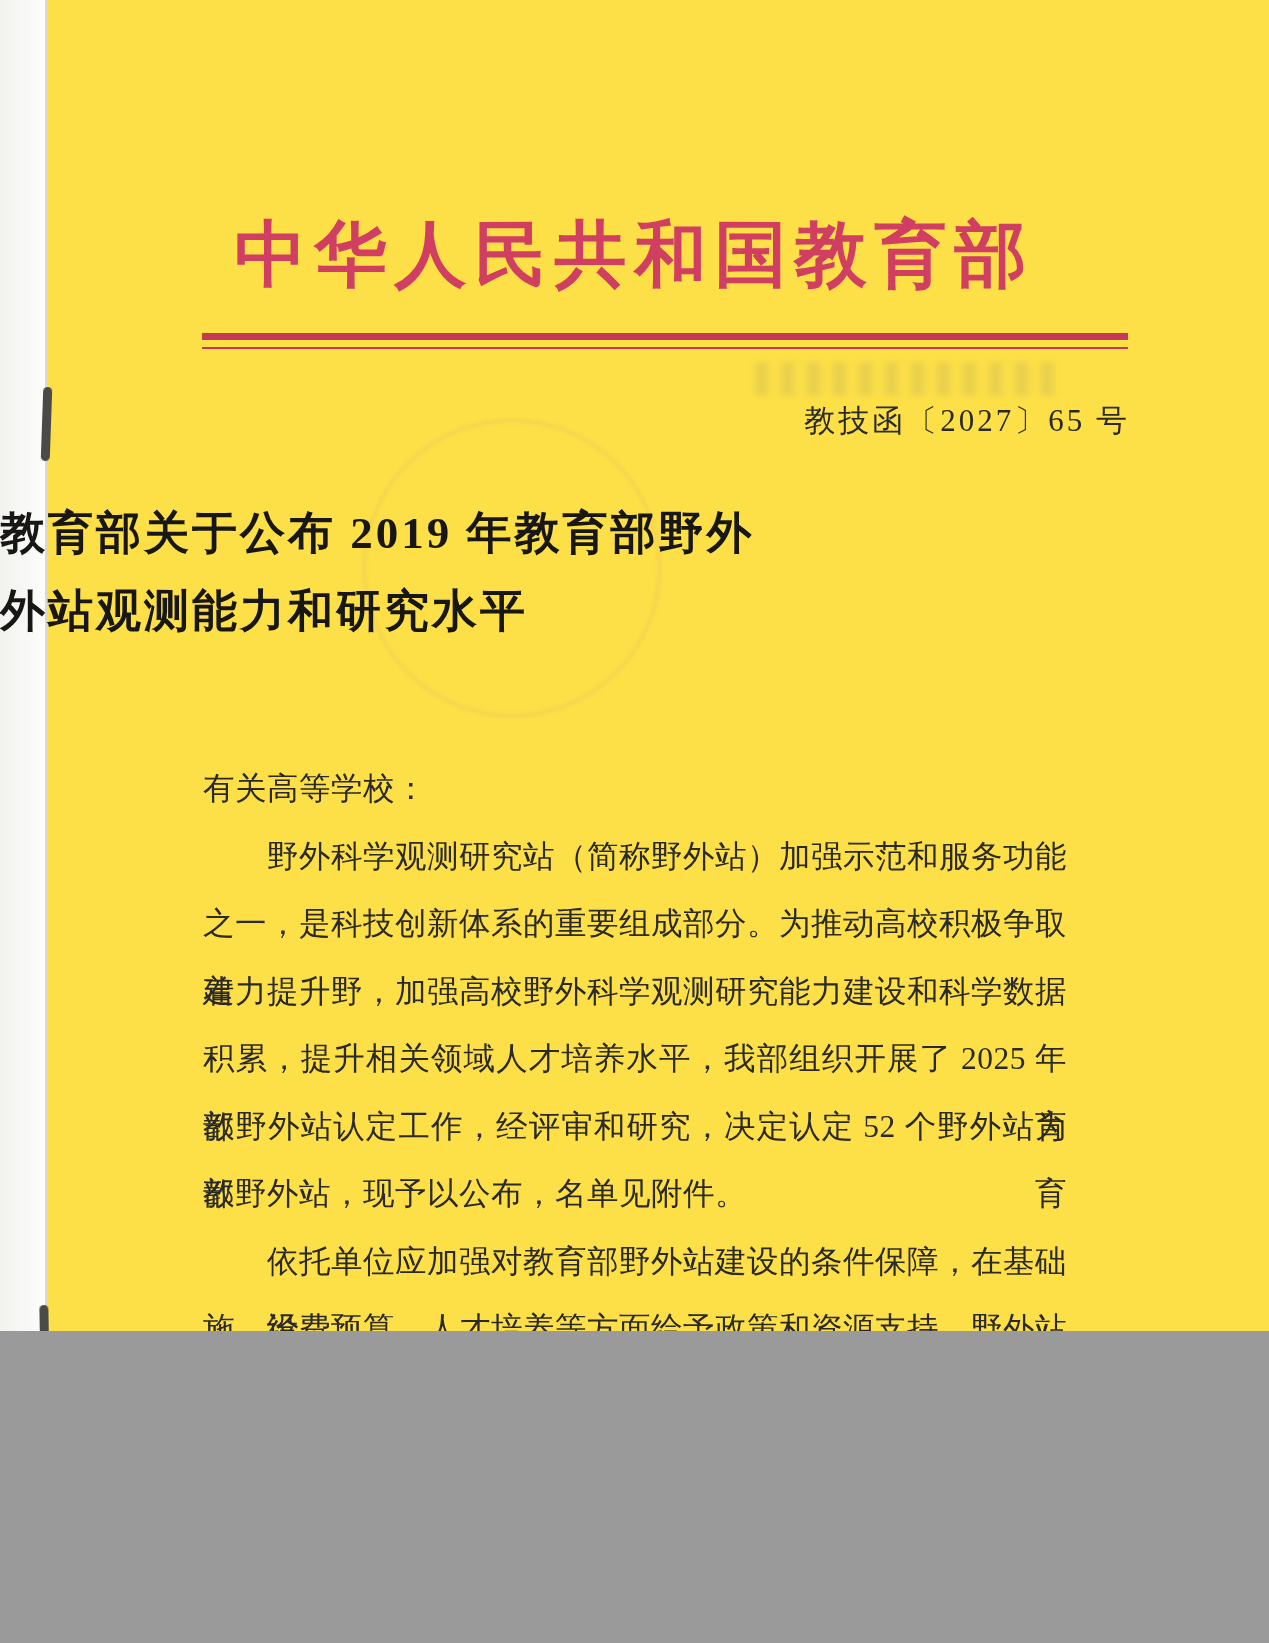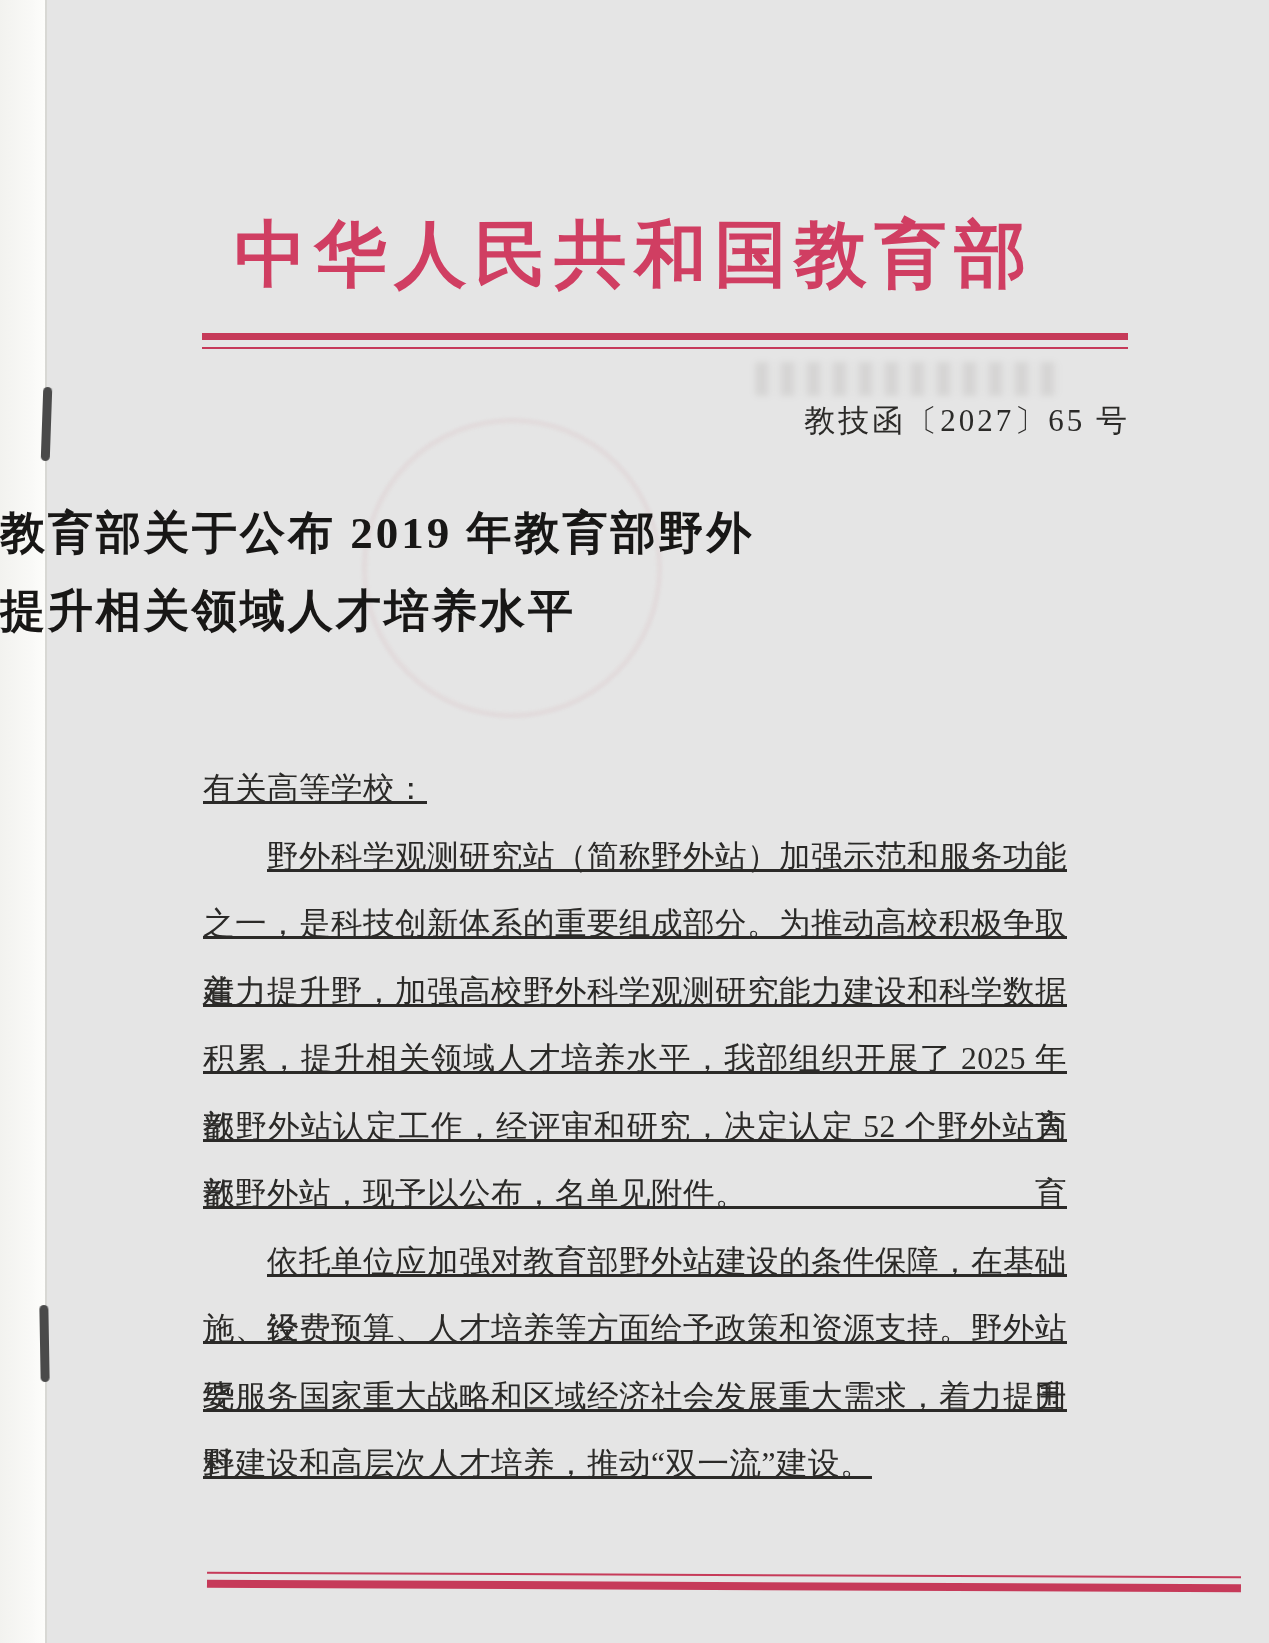--- a/index.html
+++ b/index.html
@@ -1,22 +1,22 @@
 <!DOCTYPE html>
 <html><head>
 <meta charset="utf-8">
 <style>
   * { margin: 0; padding: 0; box-sizing: border-box; }
   html, body { background: #9a9a9a; }
   .page {
     position: relative;
     width: 1269px;
-    height: 1643px;
+    height: 1331px;
     margin: 0 auto;
-    background: #e5e5e5;
+    background: #fde047;
     overflow: hidden;
     font-family: "Liberation Serif", "DejaVu Serif", serif;
   }
   
   .left-strip {
     position: absolute; left: 0; top: 0; width: 45px; height: 100%;
     background: linear-gradient(90deg, #f2f2ef 0%, #f9f9f7 70%, #fdfdfb 100%);
   }
   .scan-line {
     position: absolute; left: 45px; top: 0; width: 2px; height: 100%;
@@ -67,21 +67,20 @@
   
   .body-block {
     position: absolute; left: 203px; top: 755px; width: 864px;
     font-size: 31.5px; color: #2b2a28;
   }
   .tline {
     height: 67.5px; line-height: 67.5px;
     text-align: justify; text-align-last: justify;
     text-justify: inter-ideograph;
     letter-spacing: 0.5px;
-    text-decoration: underline;
   }
   .tline.plain { text-align: left; text-align-last: left; }
   .tline.indent { padding-left: 64px; }
   .tline.para-end { text-align: right; text-align-last: left; }
   
   .foot-rule {
     position: absolute; left: 207px; top: 1574px; width: 1034px;
     transform: rotate(0.25deg);
   }
   .foot-rule .thin  { height: 2px; background: #c63a59; }
@@ -103,21 +102,21 @@
 
   <div class="head-rule">
     <div class="thick"></div>
     <div class="thin"></div>
   </div>
 
   <div class="doc-number">教技函〔2027〕65 号</div>
 
   <div class="title-block">
     <div>教育部关于公布 2019 年教育部野外</div>
-    <div>提升相关领域人才培养水平</div>
+    <div>外站观测能力和研究水平</div>
   </div>
 
   <div class="body-block">
     <div class="tline plain">有关高等学校：</div>
 
     <div class="tline indent">野外科学观测研究站（简称野外站）加强示范和服务功能</div>
     <div class="tline">之一，是科技创新体系的重要组成部分。为推动高校积极争取建</div>
     <div class="tline">着力提升野，加强高校野外科学观测研究能力建设和科学数据</div>
     <div class="tline">积累，提升相关领域人才培养水平，我部组织开展了 2025 年教育</div>
     <div class="tline">部野外站认定工作，经评审和研究，决定认定 52 个野外站为教育</div>

